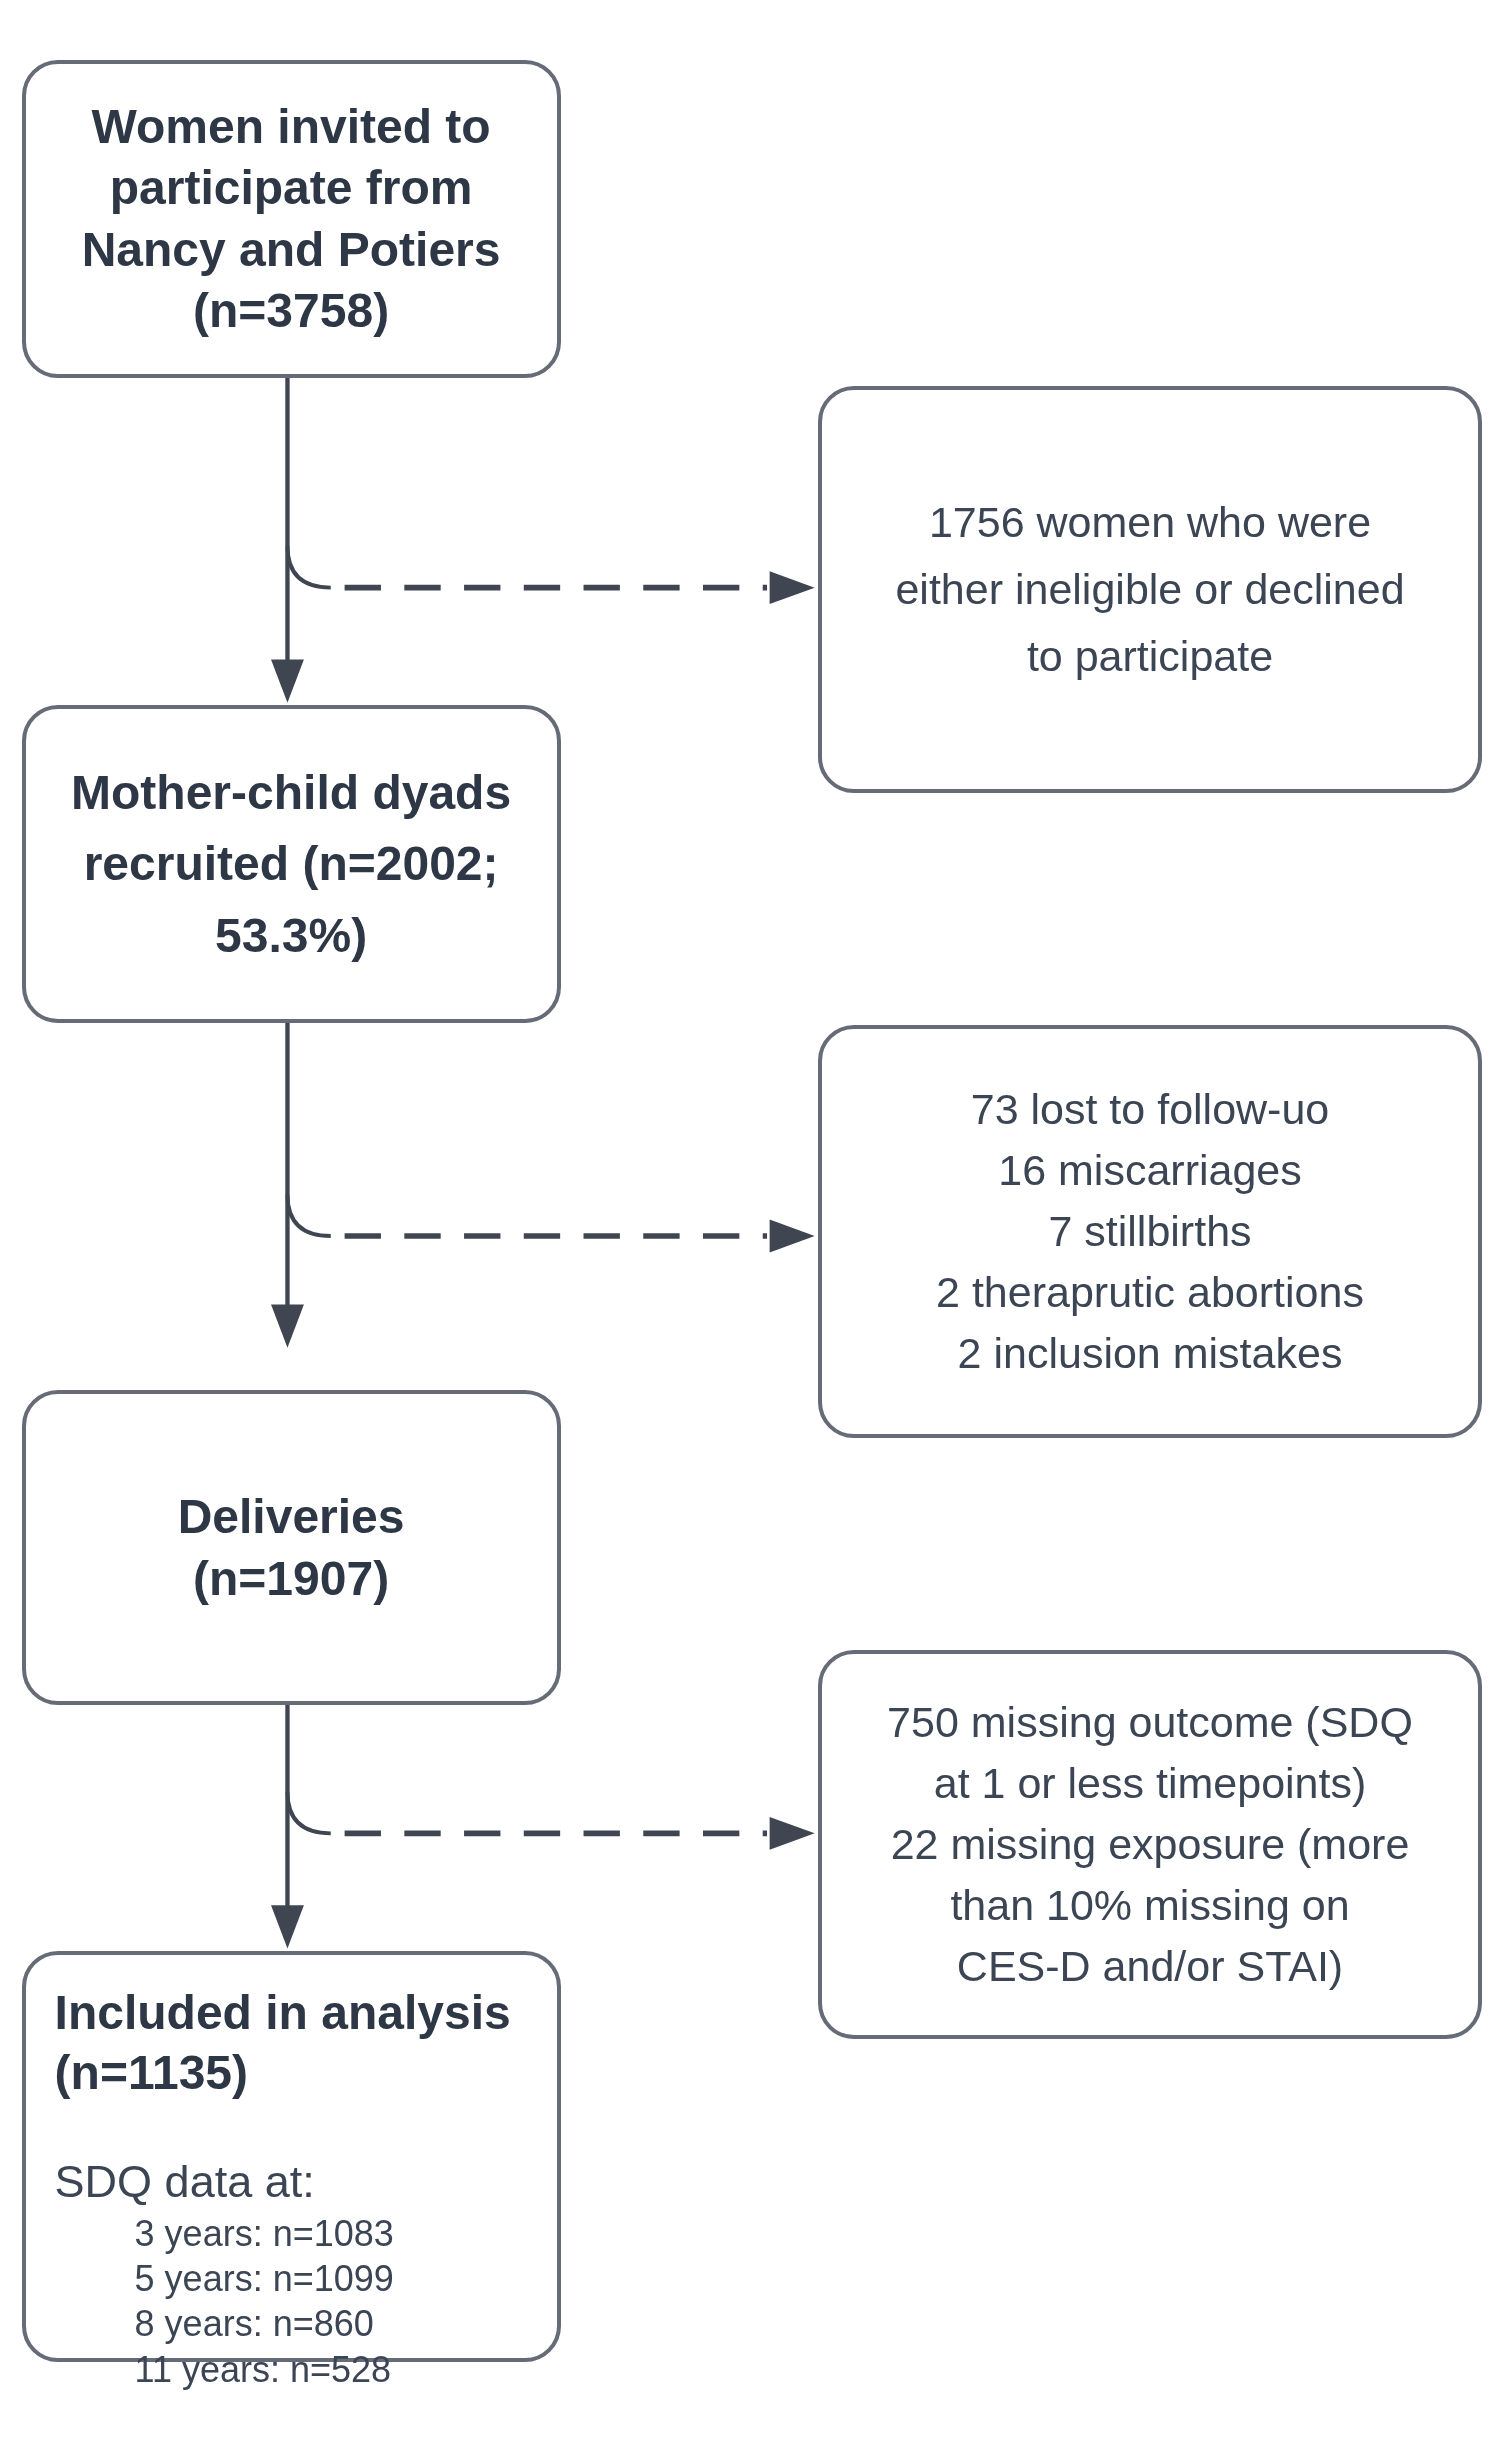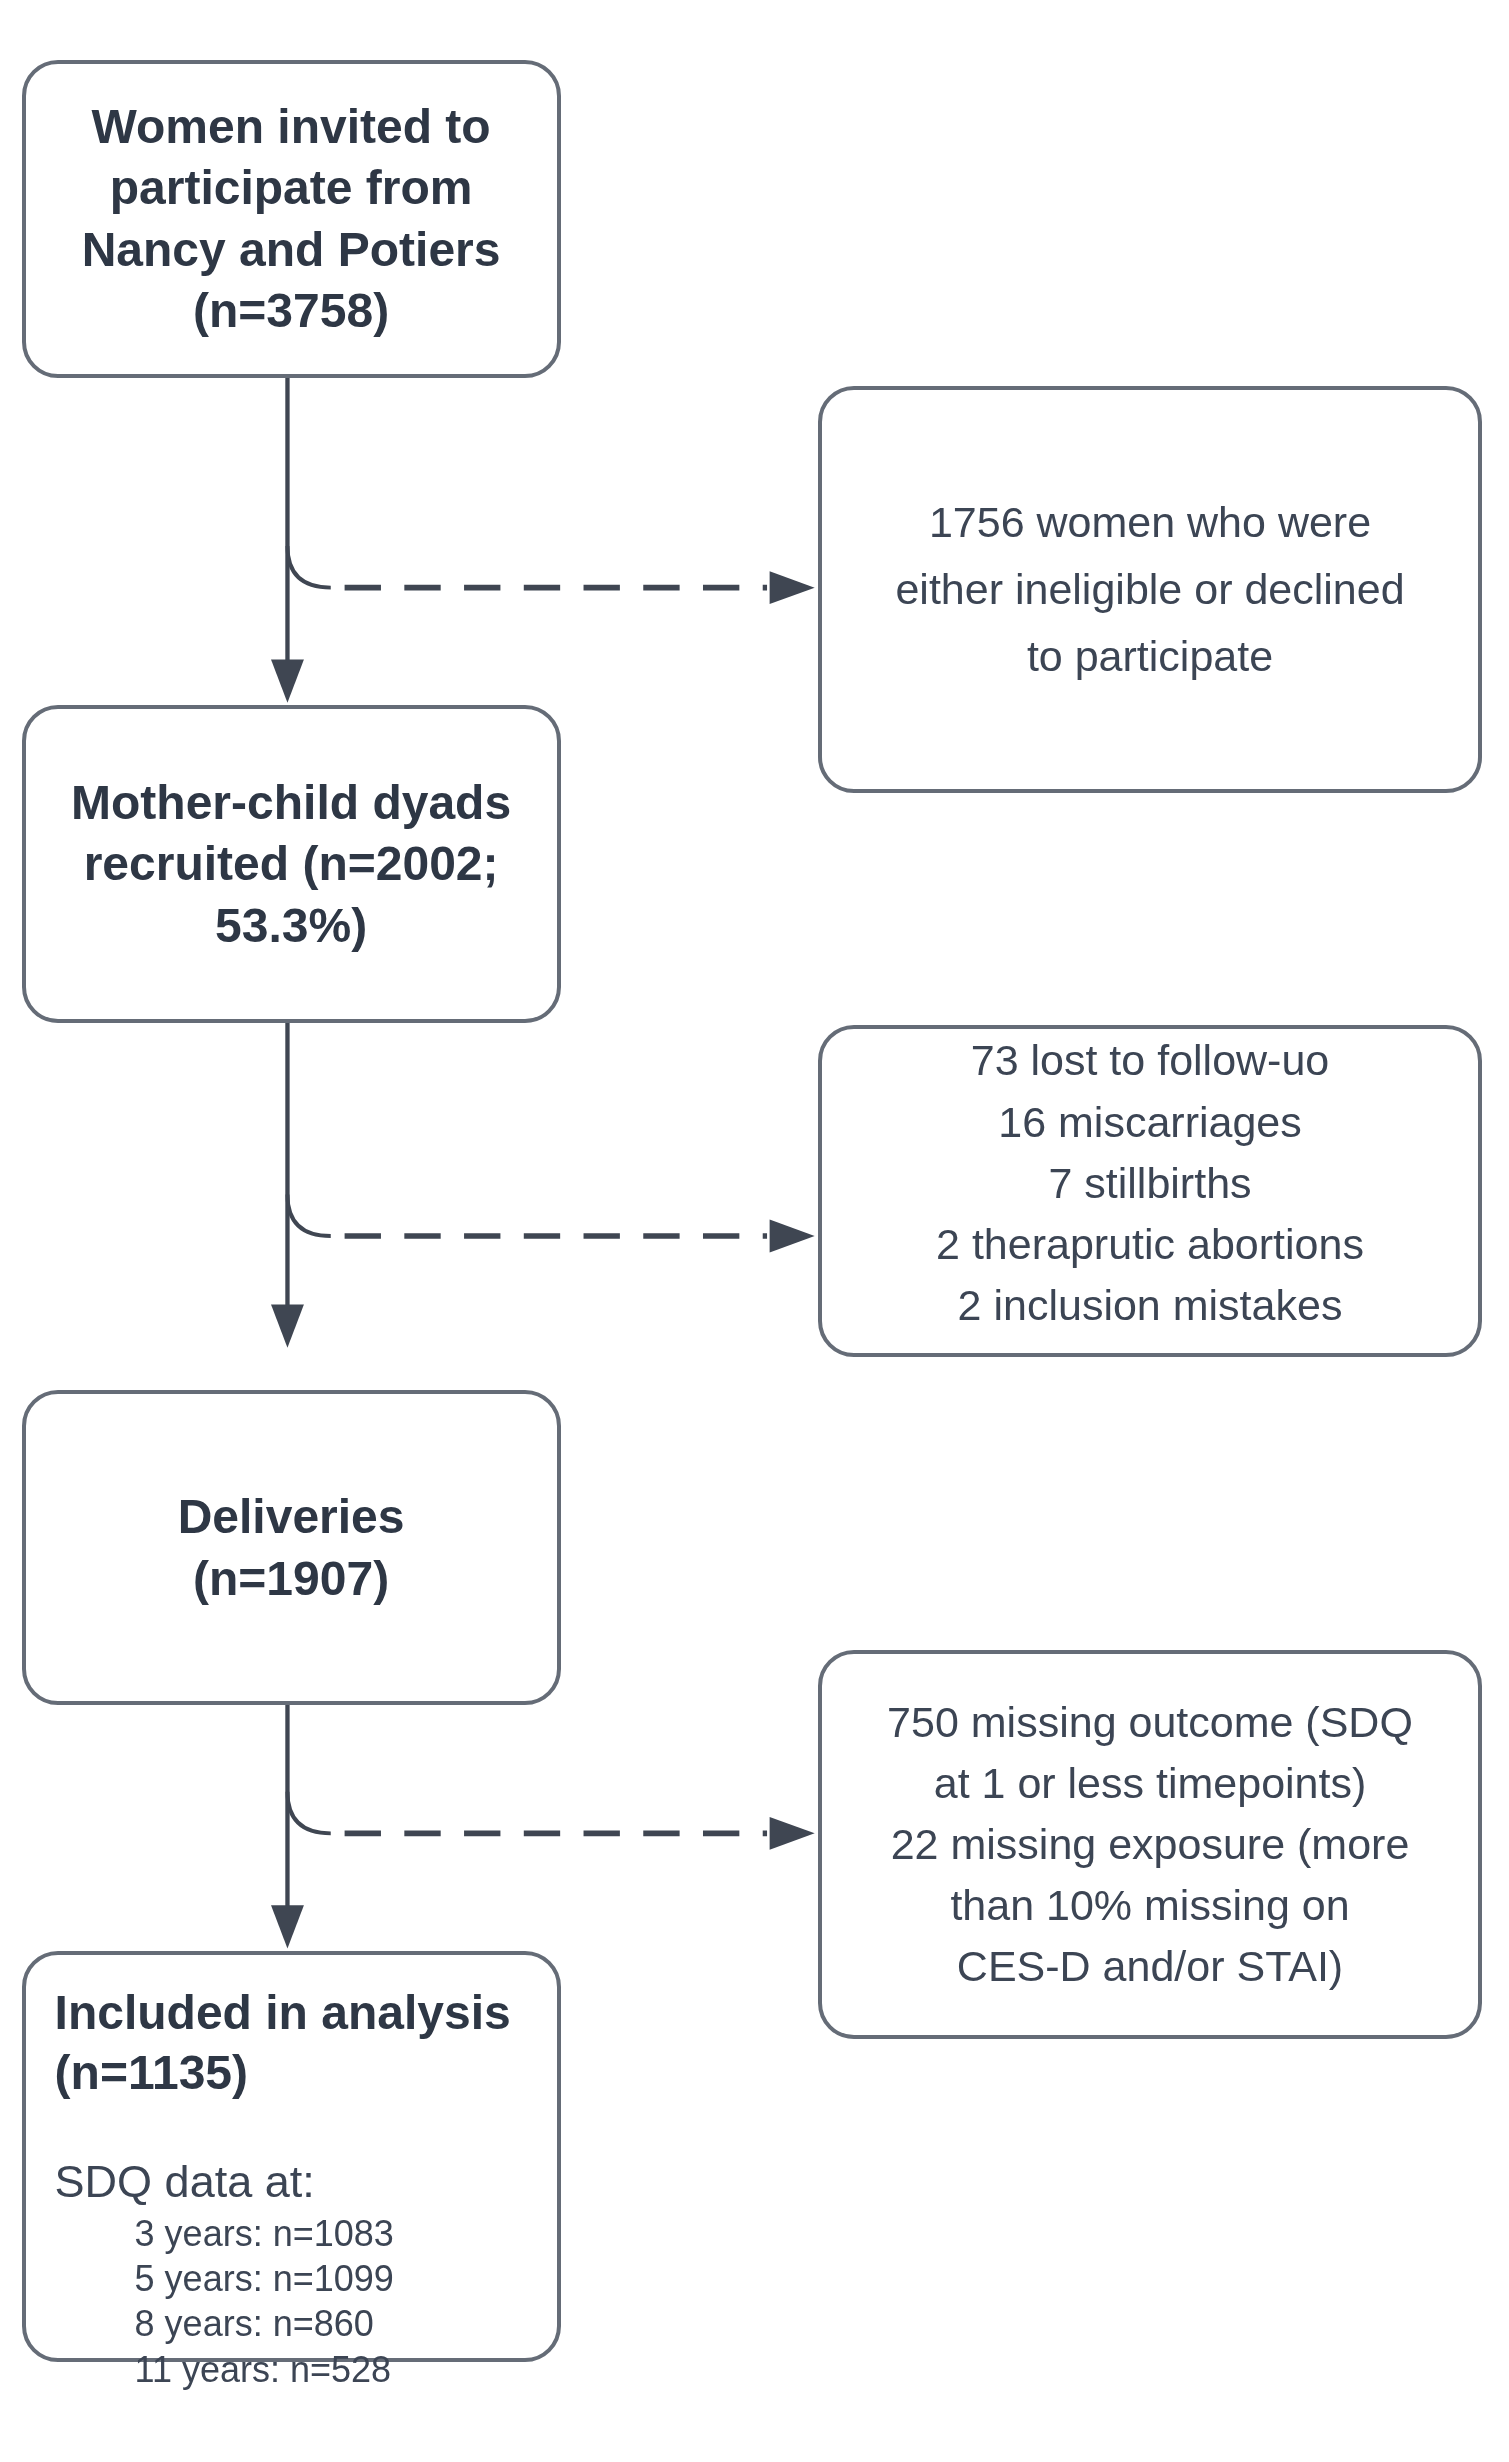--- a/index.html
+++ b/index.html
@@ -51,24 +51,24 @@
   }
   .box.exclusion {
     left: 818px;
     width: 664px;
     font-weight: normal;
     font-size: 43px;
     line-height: 1.42;
     color: var(--body-text);
   }
   #box-invited      { top: 15.6px;   height: 318px; }
-  #box-recruited    { top: 661px;  height: 318px; }
+  #box-recruited    { top: 661px;  height: 318px; gap: 10px; }
   #box-deliveries   { top: 1346px; height: 315px; }
   #box-ineligible   { top: 342px;  height: 407px; gap: 6px; }
-  #box-losses       { top: 981px; height: 332px; justify-content: flex-end; }
+  #box-losses       { top: 981px; height: 413px; }
   #box-missing      { top: 1606px; height: 389px; }
   #box-included {
     left: 21.6px; top: 1907px;
     width: 539px; height: 411px;
     align-items: stretch;
     justify-content: flex-start;
     text-align: left;
     padding: 28px 26px 26px 29px;
   }
   #box-included .heading {

